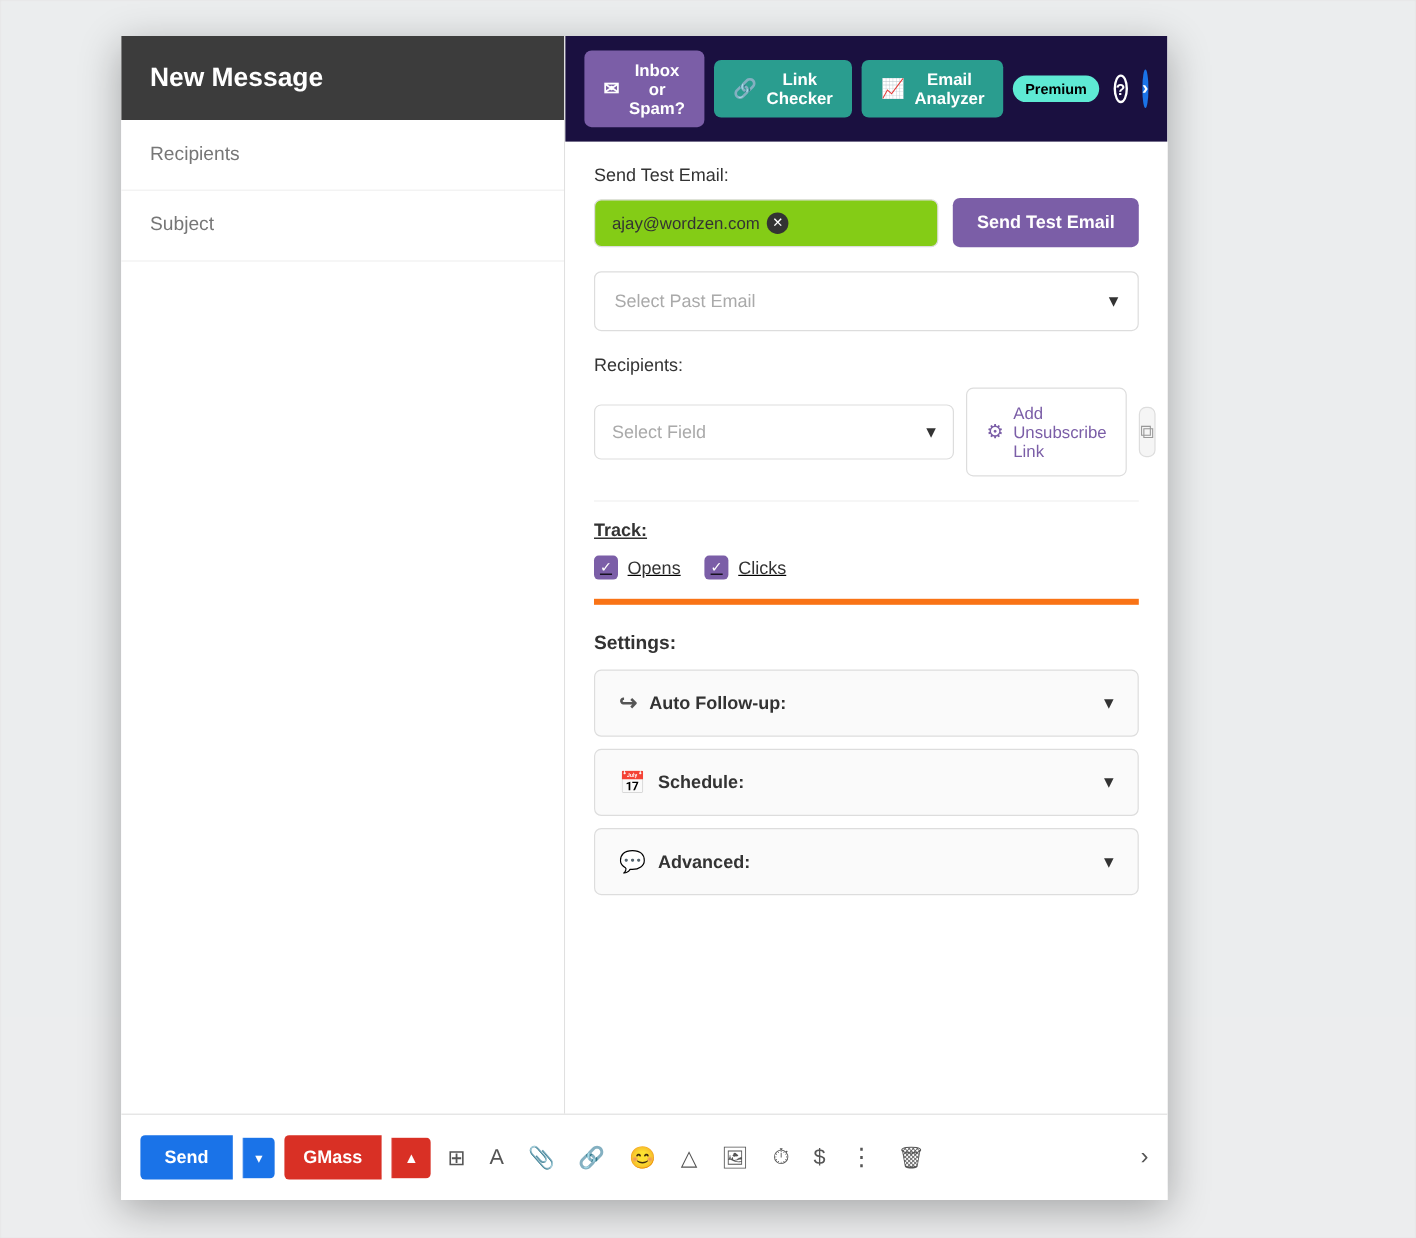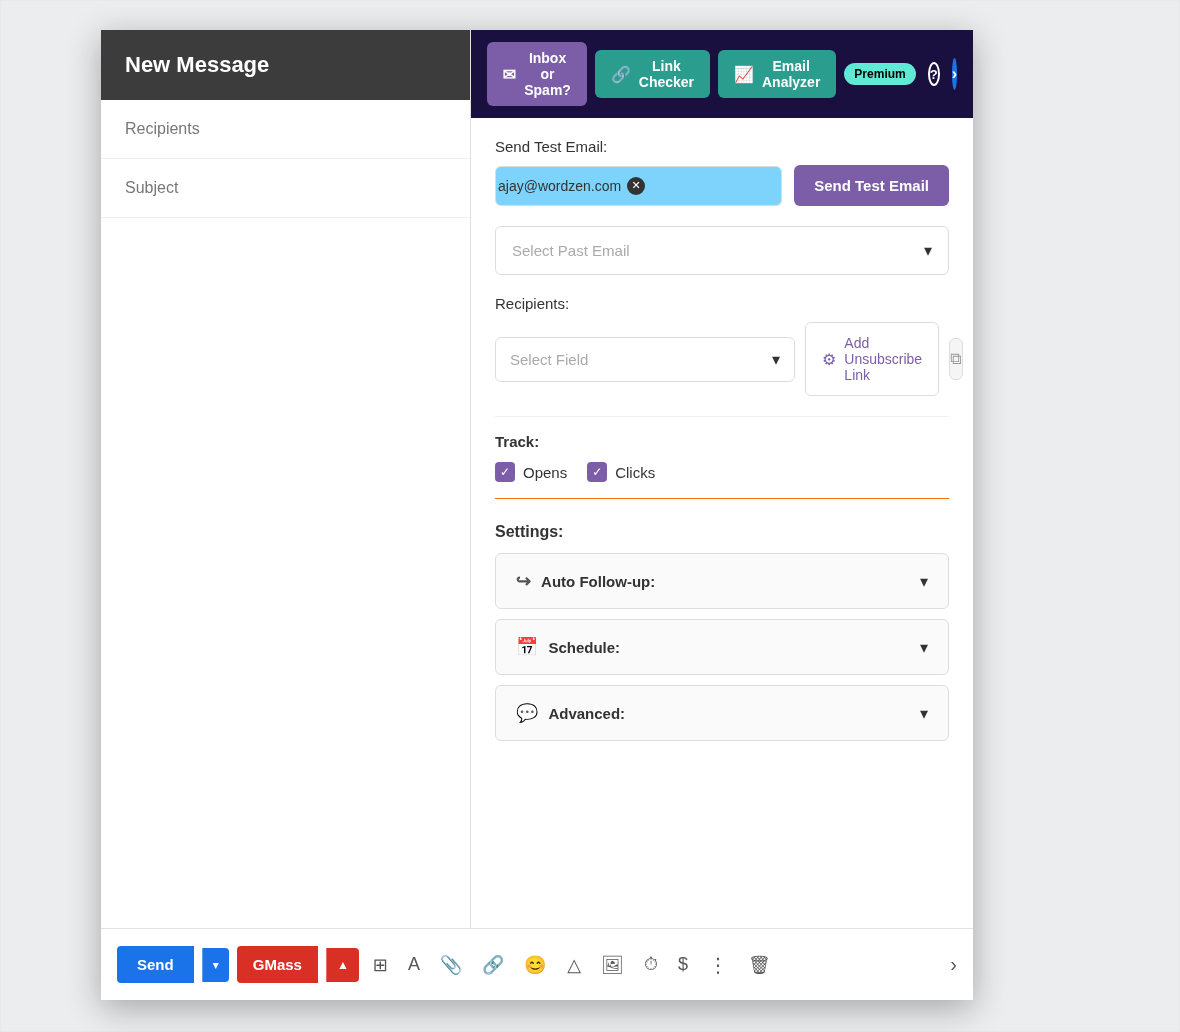--- a/index.html
+++ b/index.html
@@ -142,24 +142,24 @@
     
     .send-test-row {
       display: flex;
       align-items: center;
       gap: 12px;
       margin-bottom: 20px;
     }
 
     .email-input-container {
       flex: 1;
-      background: #7dd3fc;
+      background: #84cc16;
       border: 1px solid #ddd;
       border-radius: 6px;
-      padding: 10px 2px;
+      padding: 10px 14px;
       display: flex;
       align-items: flex-end;
       gap: 8px;
     }
 
     .email-chip {
       display: flex;
       align-items: center;
       gap: 6px;
       font-size: 14px;
@@ -271,21 +271,22 @@
     }
 
     
     .track-action-row {
       display: flex;
       align-items: flex-start;
       gap: 60px;
       margin-bottom: 24px;
       padding: 16px 0;
       border-top: 1px solid #f0f0f0;
-      border-bottom: 1px solid #f97316;
+      border-bottom: 5px solid #f97316;
+      text-decoration: underline;
     }
 
     .track-section, .action-section {
       display: flex;
       flex-direction: column;
       gap: 12px;
     }
 
     .section-title {
       font-size: 15px;

